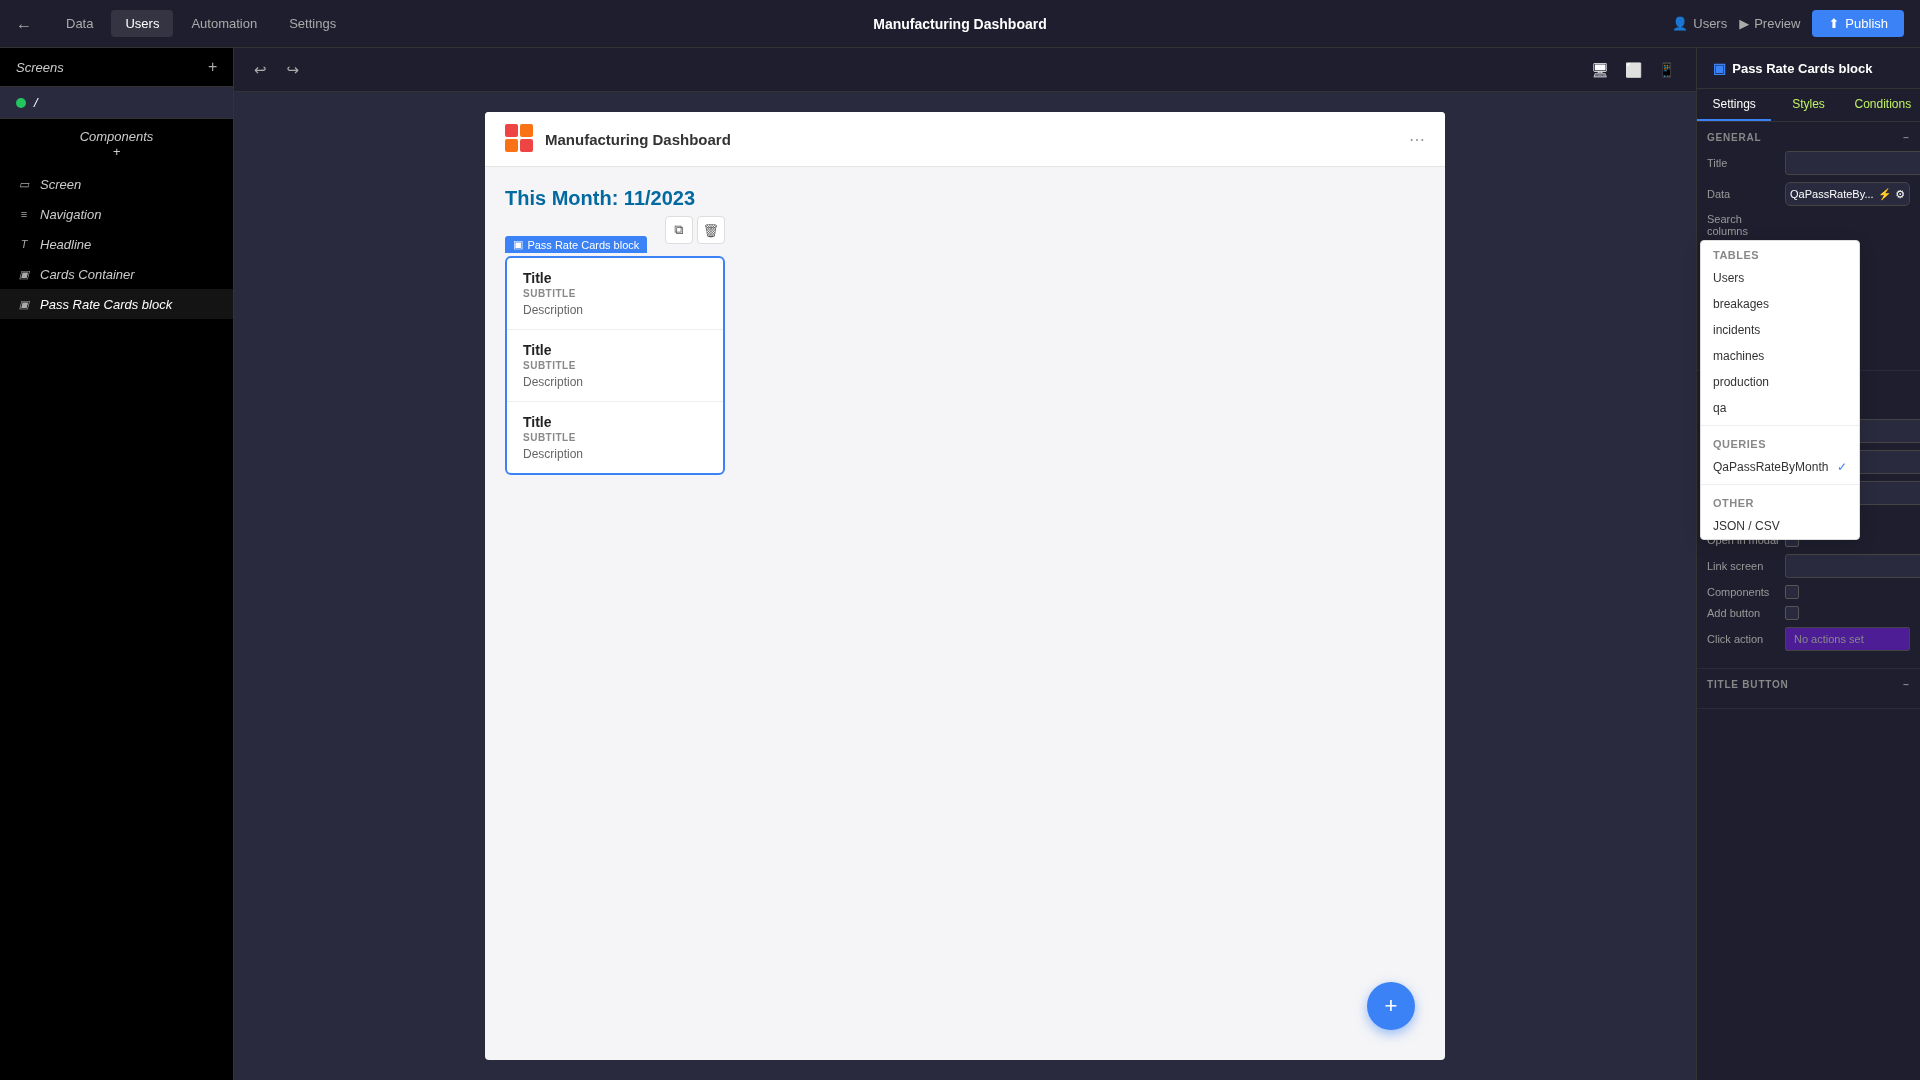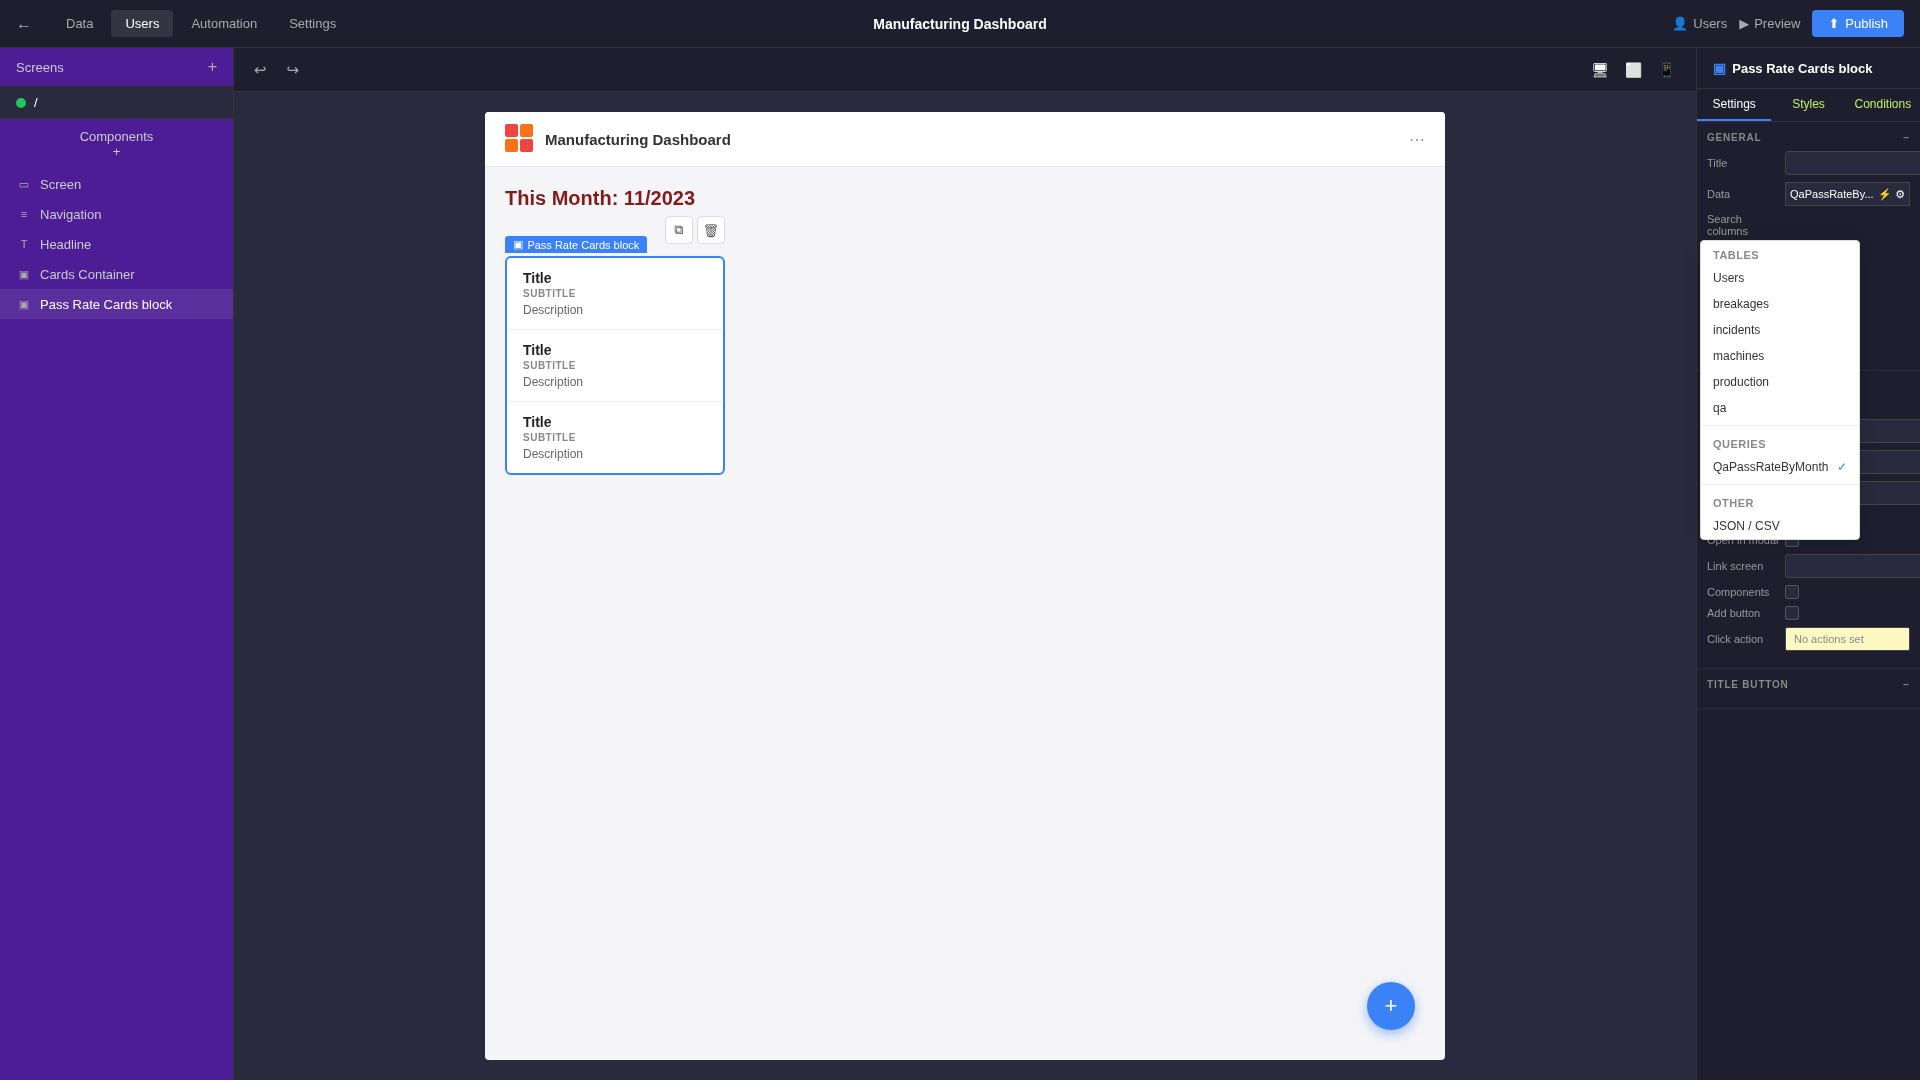--- a/index.html
+++ b/index.html
@@ -74,25 +74,26 @@
 
     
     .main-layout {
       display: flex;
       height: calc(1080px - 48px);
     }
 
     
     .left-sidebar {
       width: 234px;
-      background: #4c1d95;
+      background: #000000;
       border-right: 1px solid #333;
       display: flex;
       flex-direction: column;
       flex-shrink: 0;
+      font-style: italic;
     }
     .sidebar-section-header {
       display: flex;
       align-items: center;
       justify-content: space-between;
       padding: 10px 16px;
       color: #ccc;
       font-size: 13px;
       border-bottom: 1px solid #333;
     }
@@ -226,21 +227,21 @@
       color: #999;
       font-size: 16px;
       cursor: pointer;
     }
     .canvas-body {
       padding: 20px;
     }
     .page-title {
       font-size: 20px;
       font-weight: 600;
-      color: #7f1d1d;
+      color: #0369a1;
       margin-bottom: 16px;
     }
 
     
     .cards-block {
       border: 2px solid #3b82f6;
       border-radius: 6px;
       background: #fff;
       width: 220px;
       position: relative;
@@ -388,21 +389,21 @@
     .panel-label {
       color: #999;
       font-size: 11px;
       width: 72px;
       flex-shrink: 0;
     }
     .panel-select {
       flex: 1;
       background: #2a2a3e;
       border: 1px solid #444;
-      border-radius: 0;
+      border-radius: 5px;
       padding: 3px 4px;
       color: #fff;
       font-size: 11px;
       height: 24px;
       display: flex;
       align-items: center;
       justify-content: space-between;
       cursor: pointer;
     }
     .panel-input-with-icon {
@@ -425,21 +426,21 @@
     }
     .panel-checkbox {
       width: 14px;
       height: 14px;
       border: 1px solid #555;
       border-radius: 2px;
       background: #2a2a3e;
     }
     .panel-no-actions {
       flex: 1;
-      background: #fef9c3;
+      background: #4c1d95;
       border: 1px solid #444;
       border-radius: 2px;
       padding: 3px 8px;
       color: #888;
       font-size: 11px;
       height: 24px;
       display: flex;
       align-items: center;
     }
 

